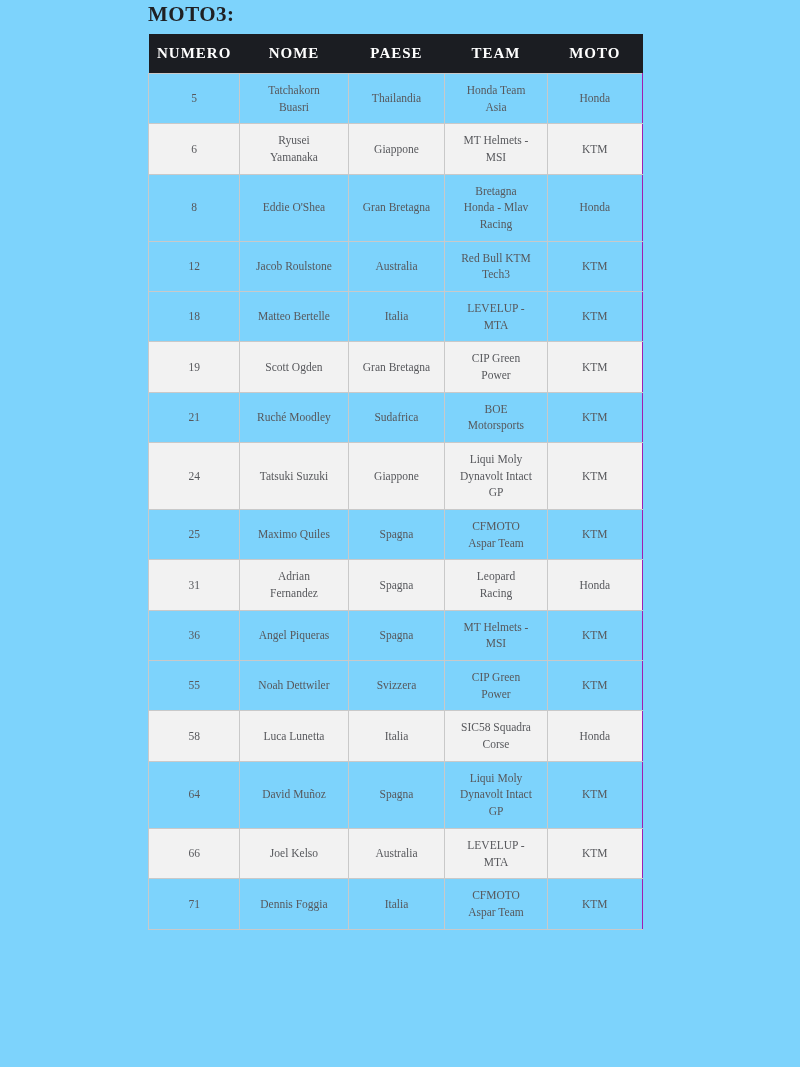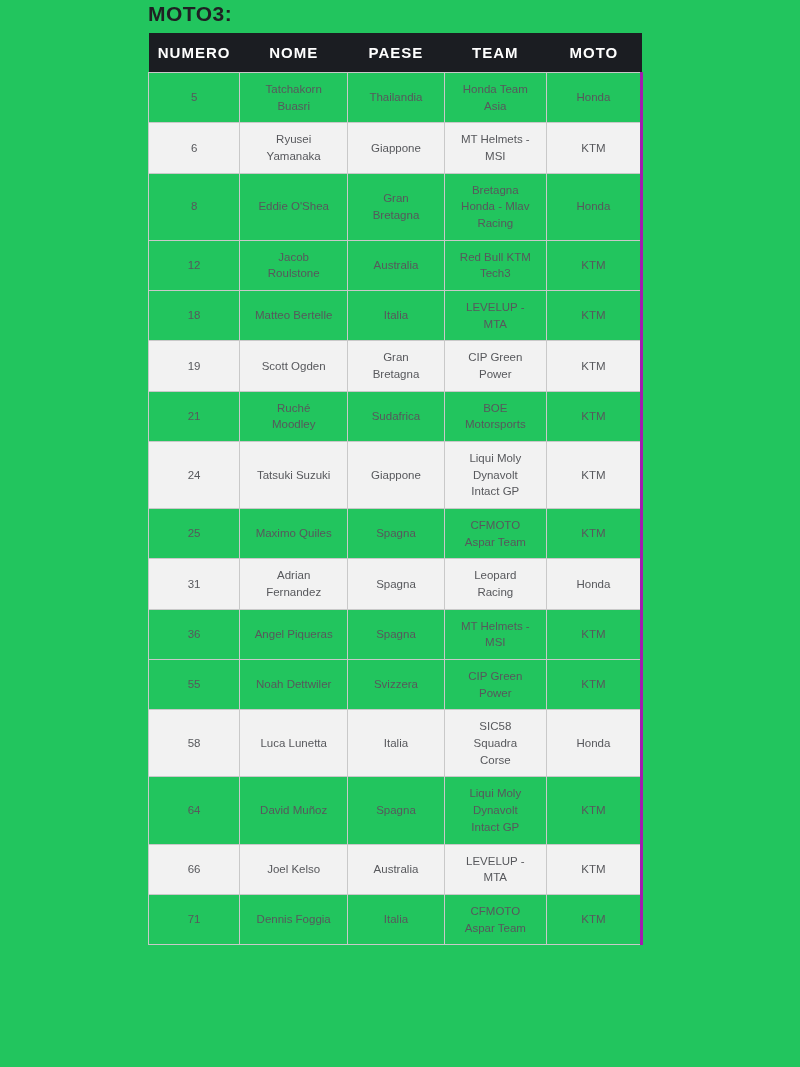--- a/index.html
+++ b/index.html
@@ -4,22 +4,23 @@
 <style>
   * { margin: 0; padding: 0; box-sizing: border-box; }
   html, body {
     background: #ffffff;
     font-family: "Liberation Sans", "DejaVu Sans", sans-serif;
     width: 800px;
   }
   .page {
     width: 800px;
     height: 1067px;
-    background: #22c55e;
+    background: #7dd3fc;
     position: relative;
+    font-family: Liberation Serif, serif;
   }
   .content {
     position: absolute;
     left: 148px;
     top: 2px;
     width: 495px;
   }
   .page-title {
     font-size: 21px;
     font-weight: 800;
@@ -50,21 +51,21 @@
     text-align: center;
     vertical-align: middle;
     padding: 8px 14px;
     line-height: 1.45;
     height: 35px;
   }
   table.riders tbody tr.alt td {
     background: #f2f2f2;
   }
   table.riders tbody tr td:first-child { border-left: 1px solid #c9c9c9; }
-  table.riders tbody tr td:last-child  { border-right: 3px solid #a21caf; }
+  table.riders tbody tr td:last-child  { border-right: 1px solid #a21caf; }
 </style>
 </head>
 <body>
 
 <div class="page">
   <div class="content">
     <div class="page-title">MOTO3:</div>
 
     <table class="riders">
       <colgroup>

